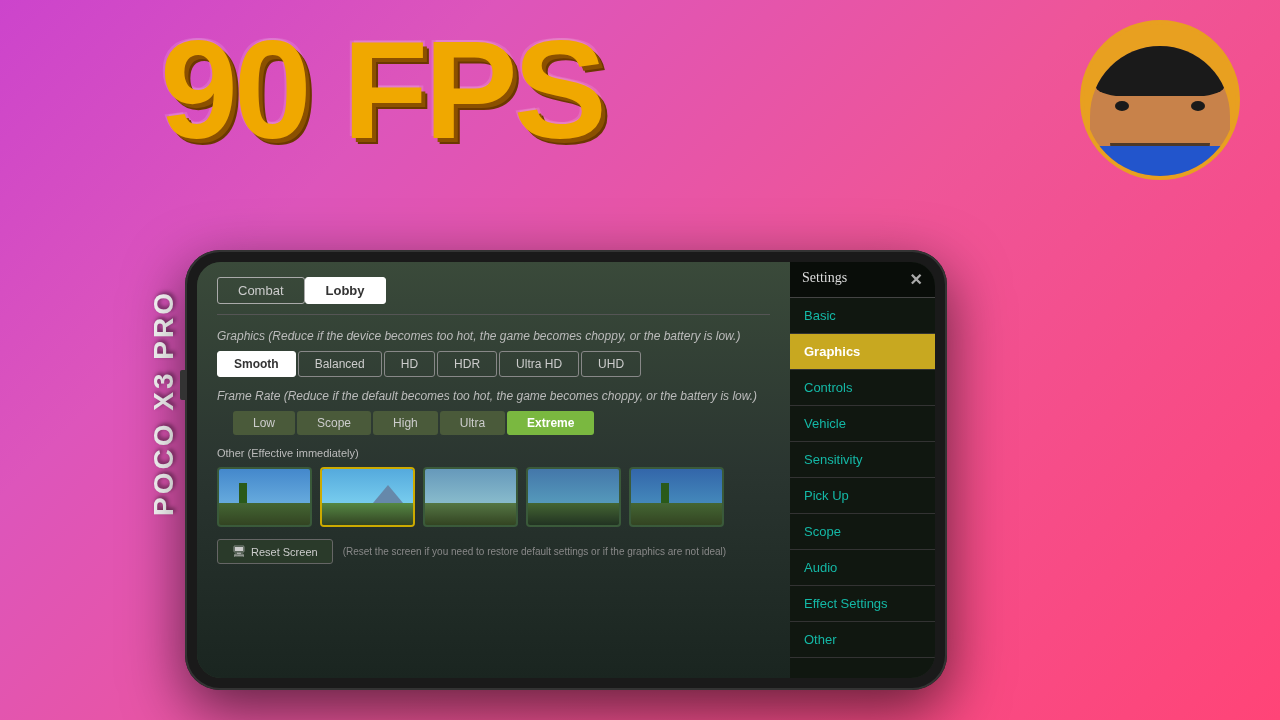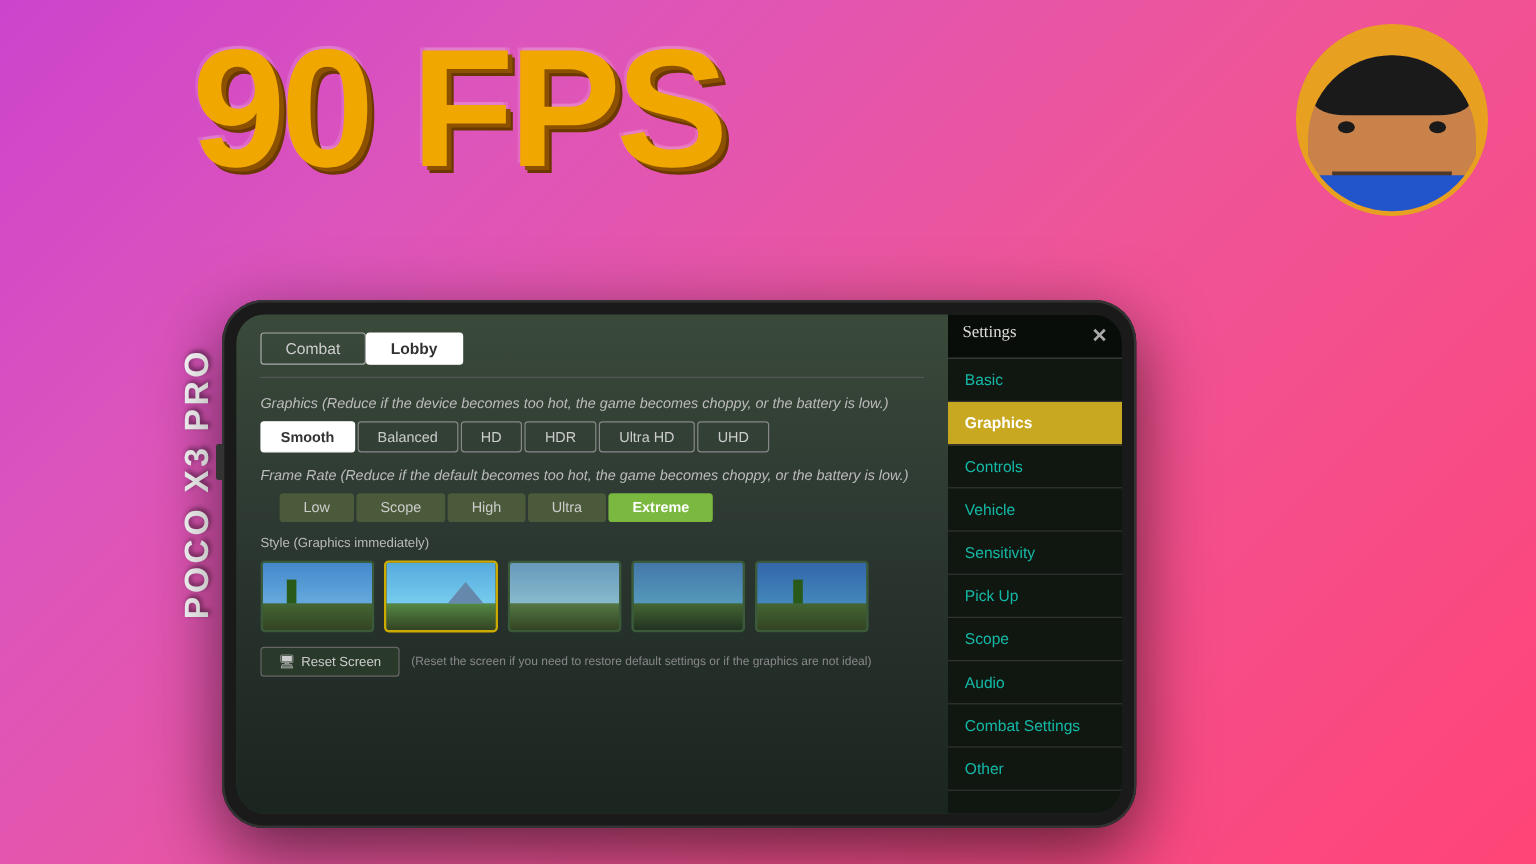--- a/index.html
+++ b/index.html
@@ -408,21 +408,21 @@
         <div class="section-label">Frame Rate (Reduce if the default becomes too hot, the game becomes choppy, or the battery is low.)</div>
 
         <div class="framerate-row">
           <button class="framerate-btn">Low</button>
           <button class="framerate-btn">Scope</button>
           <button class="framerate-btn">High</button>
           <button class="framerate-btn">Ultra</button>
           <button class="framerate-btn active">Extreme</button>
         </div>
 
-        <div class="style-label">Style (Graphics immediately)</div>
+        <div class="style-label">Other (Effective immediately)</div>
 
         <div class="style-thumbnails">
           <div class="style-thumb">
             <div class="style-thumb-inner">
               <div class="thumb-sky"></div>
               <div class="thumb-ground"></div>
             </div>
             <div class="thumb-tree"></div>
           </div>
           <div class="style-thumb selected">
@@ -469,19 +469,19 @@
           <span class="settings-close">✕</span>
         </div>
         <div class="sidebar-item">Basic</div>
         <div class="sidebar-item active">Graphics</div>
         <div class="sidebar-item">Controls</div>
         <div class="sidebar-item">Vehicle</div>
         <div class="sidebar-item">Sensitivity</div>
         <div class="sidebar-item">Pick Up</div>
         <div class="sidebar-item">Scope</div>
         <div class="sidebar-item">Audio</div>
-        <div class="sidebar-item">Combat Settings</div>
+        <div class="sidebar-item">Effect Settings</div>
         <div class="sidebar-item">Other</div>
       </div>
 
     </div>
   </div>
 </div>
 
 </body></html>

